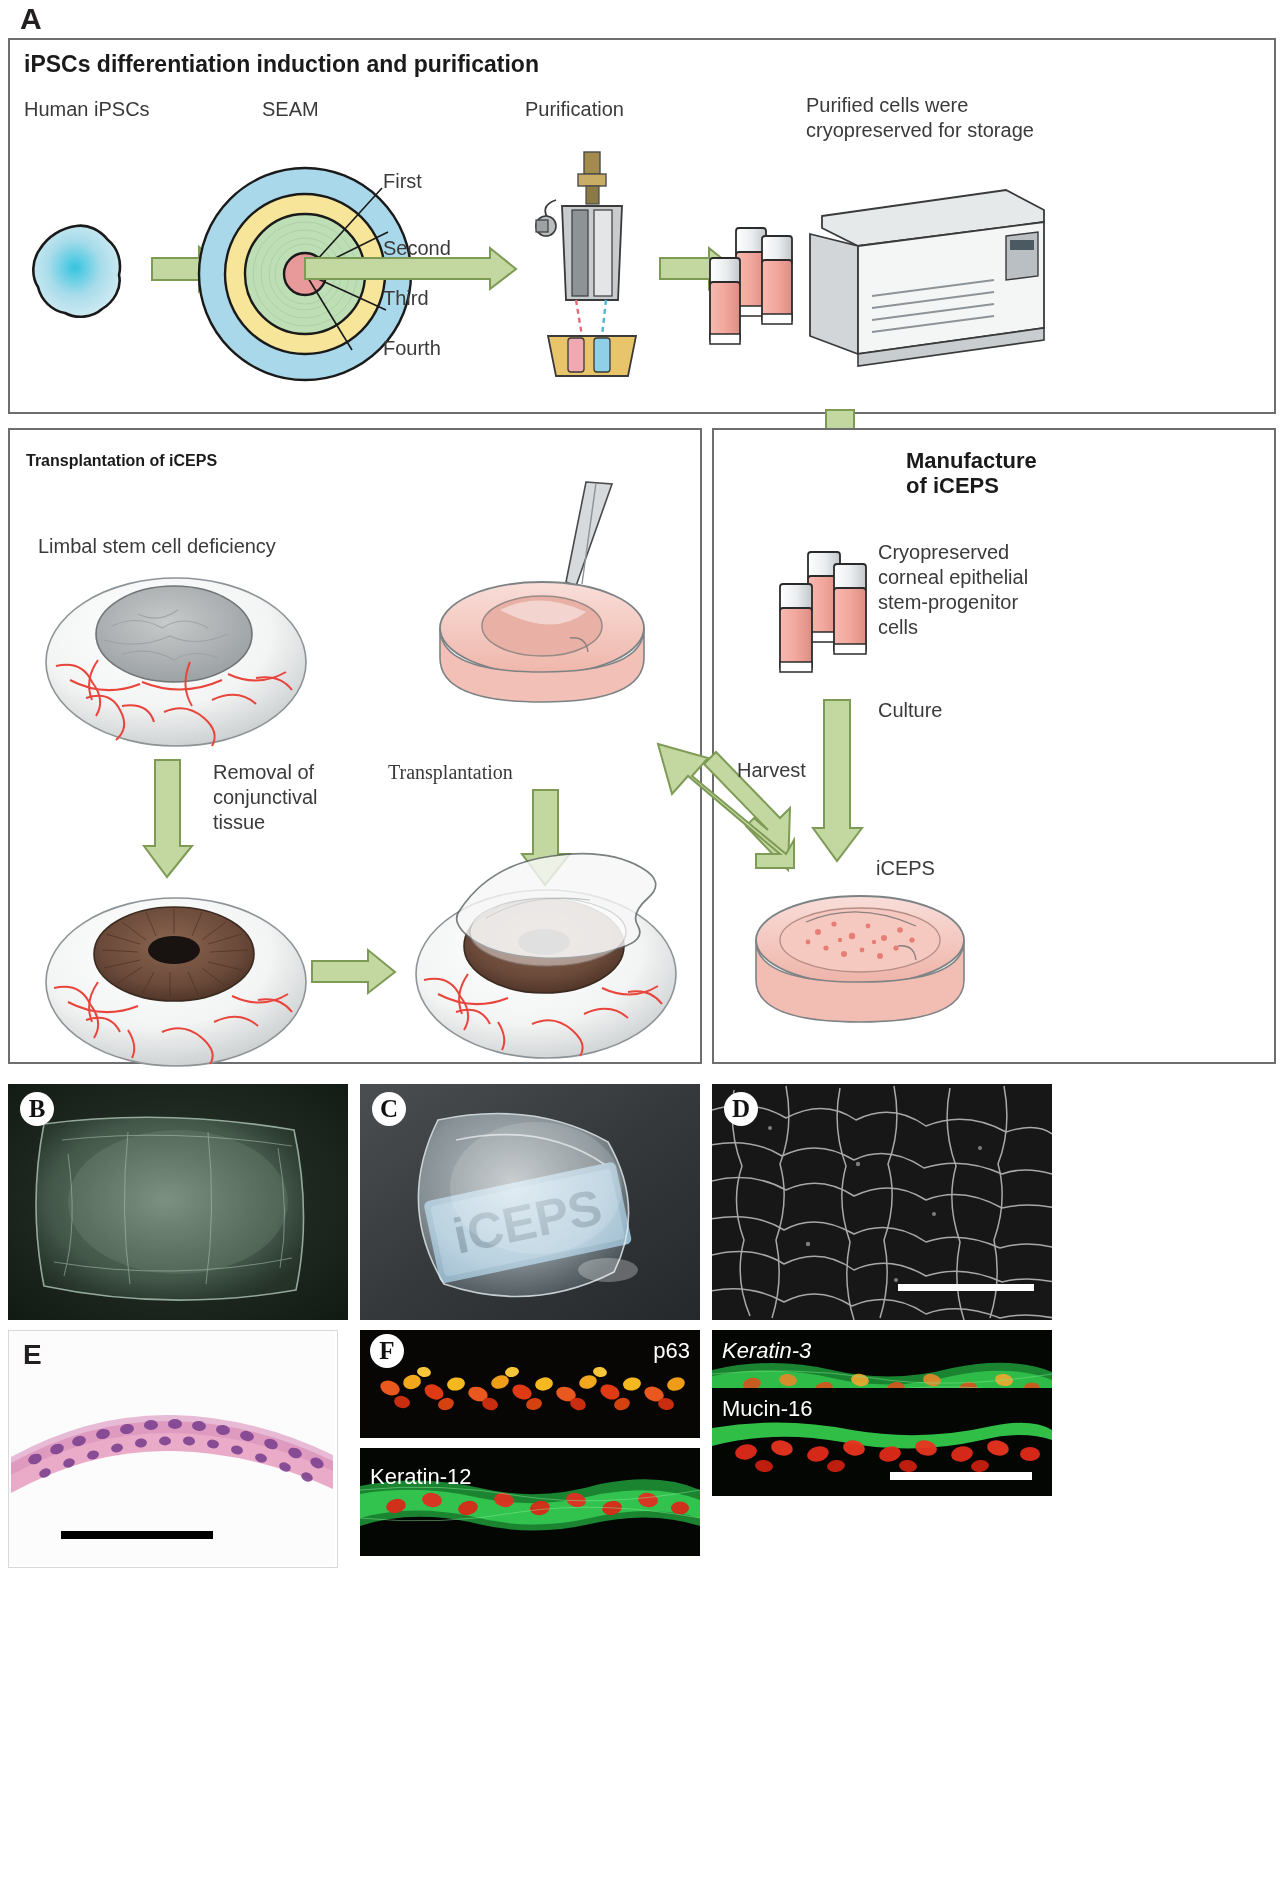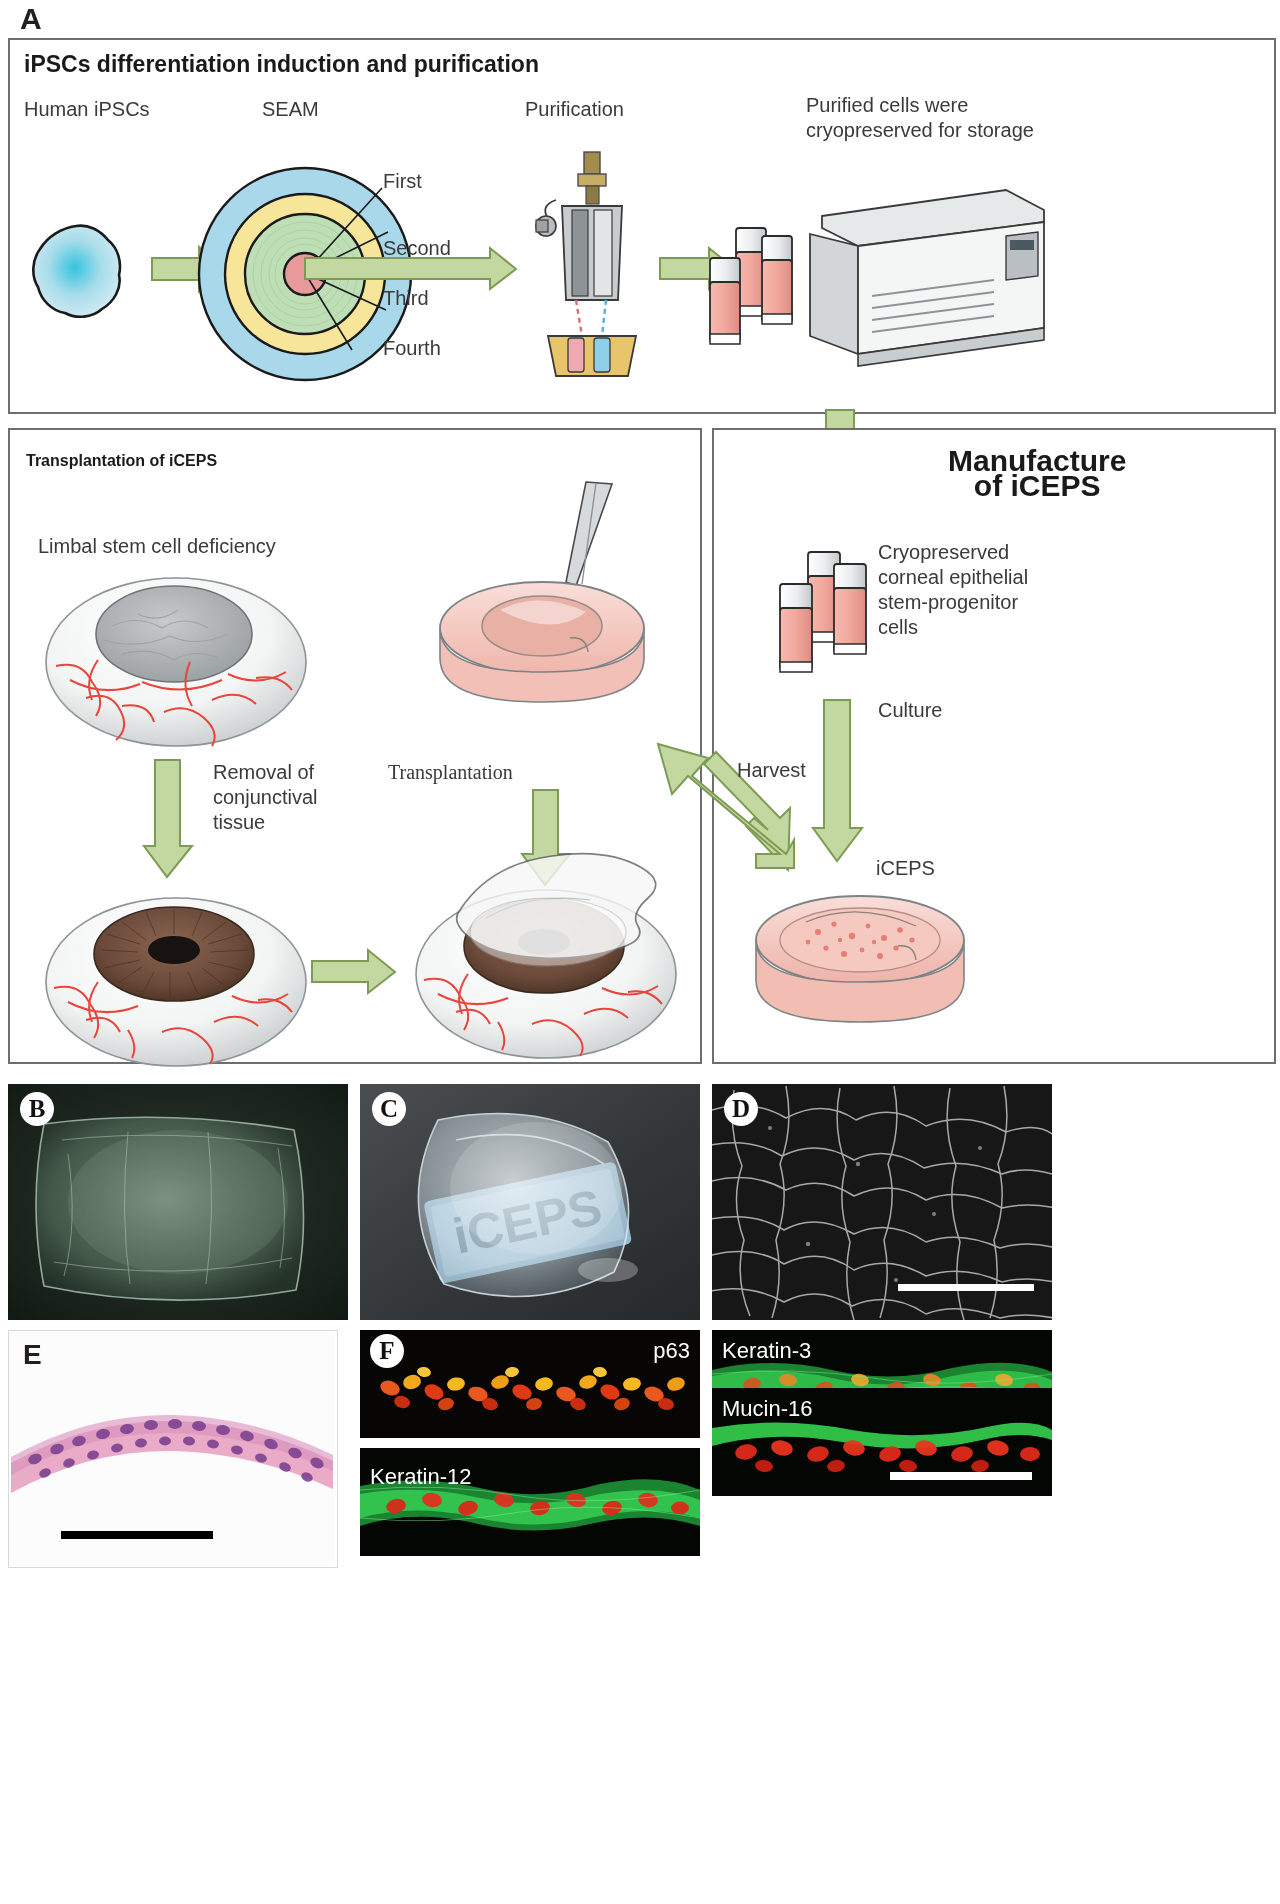--- a/index.html
+++ b/index.html
@@ -328,21 +328,21 @@
 
     <g opacity="0.92">
       <path d="M52 84 q30 -46 92 -54 q56 -8 90 12 q24 14 6 30 q-18 16 -10 28
                q8 14 -18 22 q-36 12 -78 10 q-48 -2 -72 -20 q-20 -16 -10 -28 Z" fill="#f7f8f8" stroke="#5d6264" stroke-width="1.7" opacity="0.88"></path>
       <path d="M78 92 q44 -26 104 -18" stroke="#b9bec0" stroke-width="1.2" fill="none"></path>
     </g>
     <ellipse cx="140" cy="106" rx="78" ry="34" fill="#ffffff" opacity="0.42" stroke="#9ba0a2" stroke-width="1.2"></ellipse>
   </svg>
 
   <div class="box" style="left:712px;top:428px;width:560px;height:632px;"></div>
-  <div class="lbl bold" style="left:948px;top:448px;font-size:30px;text-align:center;">Manufacture
+  <div class="lbl bold" style="left:906px;top:448px;font-size:22px;text-align:left;">Manufacture
 of iCEPS</div>
 
   <svg class="seam" style="left:766px;top:548px;" width="120" height="140">
     <g>
       <rect x="42" y="4" width="32" height="28" rx="3" fill="url(#vcap)" stroke="#2b2b2b" stroke-width="1.8"></rect>
       <rect x="42" y="28" width="32" height="64" rx="3" fill="url(#vbody)" stroke="#2b2b2b" stroke-width="1.8"></rect>
       <rect x="42" y="84" width="32" height="10" fill="#fff" stroke="#2b2b2b" stroke-width="1.5"></rect>
     </g>
     <g>
       <rect x="68" y="16" width="32" height="28" rx="3" fill="url(#vcap)" stroke="#2b2b2b" stroke-width="1.8"></rect>
@@ -562,21 +562,21 @@
         <ellipse cx="306" cy="74" rx="8" ry="6" fill="#c92d10" transform="rotate(12 306 74)"></ellipse>
         <ellipse cx="64" cy="42" rx="7" ry="5" fill="#f6c63a" transform="rotate(10 64 42)"></ellipse>
         <ellipse cx="152" cy="42" rx="7" ry="5" fill="#f6c63a" transform="rotate(-10 152 42)"></ellipse>
         <ellipse cx="240" cy="42" rx="7" ry="5" fill="#f6c63a" transform="rotate(10 240 42)"></ellipse>
       </g>
     </svg>
     <div style="position:absolute;left:10px;top:4px;width:34px;height:34px;border-radius:50%;background:#fff;color:#111;font-size:25px;font-weight:bold;display:flex;align-items:center;justify-content:center;font-family:'Liberation Serif',serif;">F</div>
     <div class="imglbl" style="right:10px;top:8px;">p63</div>
   </div>
 
-  <div class="photo" style="left:712px;top:1330px;width:340px;height:108px;">
+  <div class="photo" style="left:712px;top:1330px;width:340px;height:108px;font-style:italic;">
     <svg width="340" height="108" style="display:block">
       <rect width="340" height="108" fill="#040604"></rect>
       <path d="M0 40 q60 -14 120 0 q60 14 120 -2 q60 -12 100 4 l0 34 q-50 -14 -110 0 q-60 14 -120 -2 q-60 -12 -110 2 Z" fill="#1f9b3a" opacity="0.85"></path>
       <path d="M0 46 q60 -12 120 2 q60 14 120 -2 q60 -12 100 4 l0 20 q-50 -12 -110 2 q-60 14 -120 -2 q-60 -12 -110 2 Z" fill="#35c94e" opacity="0.8"></path>
       <g opacity="0.9">
         <ellipse cx="40" cy="54" rx="9" ry="6" fill="#d8521c" transform="rotate(-10 40 54)"></ellipse>
         <ellipse cx="76" cy="50" rx="9" ry="6" fill="#e8892a" transform="rotate(8 76 50)"></ellipse>
         <ellipse cx="112" cy="58" rx="9" ry="6" fill="#d8521c" transform="rotate(-12 112 58)"></ellipse>
         <ellipse cx="148" cy="50" rx="9" ry="6" fill="#f0a92f" transform="rotate(10 148 50)"></ellipse>
         <ellipse cx="184" cy="58" rx="9" ry="6" fill="#d8521c" transform="rotate(-8 184 58)"></ellipse>

